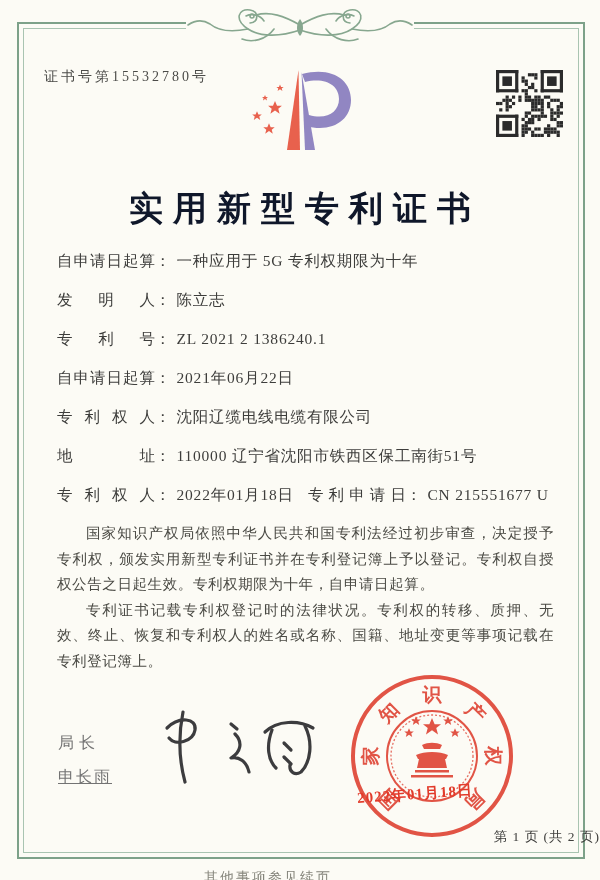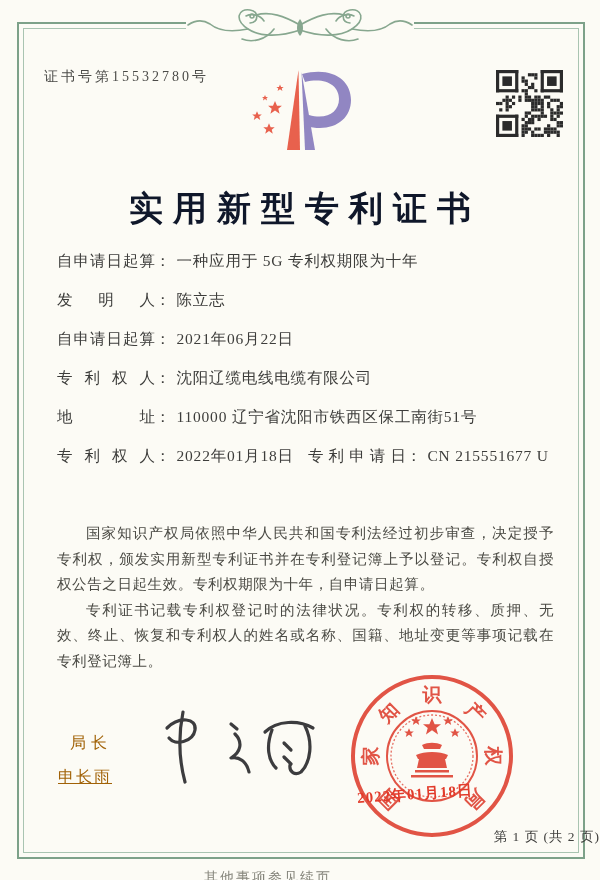--- a/index.html
+++ b/index.html
@@ -23,21 +23,21 @@
   .fields{position:absolute;left:57px;top:250px;right:40px;}
   .row{line-height:22px;margin-bottom:17px;font-size:15.5px;color:#3d3d3b;white-space:nowrap;}
   .label{display:inline-block;width:98px;text-align:justify;text-align-last:justify;vertical-align:top;}
   .colon{display:inline-block;margin-right:6px;}
   .value{letter-spacing:0.8px;}
   .grant-left{display:inline-block;width:247px;}
 
   .paragraphs{position:absolute;left:57px;right:46px;top:521px;}
   .paragraphs p{margin:0;font-size:14.5px;line-height:25.5px;text-indent:2em;color:#4a4a44;letter-spacing:0.6px;text-align:justify;font-family:Liberation Serif, serif;}
 
-  .officer{position:absolute;left:58px;top:733px;font-size:16px;color:#a16207;text-align:right;}
+  .officer{position:absolute;left:58px;top:733px;font-size:16px;color:#737373;}
   .officer-title{letter-spacing:5px;margin-bottom:13px;}
   .officer-name{letter-spacing:2px;text-decoration:underline;}
 
   .signature{position:absolute;left:145px;top:698px;width:185px;height:100px;}
 
   .seal-wrap{position:absolute;left:347px;top:671px;width:175px;height:175px;}
   .seal-svg{position:absolute;left:0;top:0;width:170px;height:170px;opacity:0.92;}
   .seal-char{font-size:19px;font-weight:700;fill:#df4637;font-family:"Liberation Serif",serif;}
   .seal-date{position:absolute;left:10px;top:114px;transform:rotate(-4deg);
              font-size:15px;font-weight:700;color:#e23b2b;letter-spacing:1px;white-space:nowrap;}
@@ -226,20 +226,23 @@
   <h1 class="title">实用新型专利证书</h1>
 
   <div class="fields">
     <div class="row">
       <span class="label">自申请日起算</span><span class="colon">：</span><span class="value">一种应用于 5G 专利权期限为十年</span>
     </div>
     <div class="row">
       <span class="label">发明人</span><span class="colon">：</span><span class="value">陈立志</span>
     </div>
     <div class="row">
+      <span class="label">专利号</span><span class="colon">：</span><span class="value">ZL 2021 2 1386240.1</span>
+    </div>
+    <div class="row">
       <span class="label">自申请日起算</span><span class="colon">：</span><span class="value">2021年06月22日</span>
     </div>
     <div class="row">
       <span class="label">专利权人</span><span class="colon">：</span><span class="value">沈阳辽缆电线电缆有限公司</span>
     </div>
     <div class="row">
       <span class="label">地址</span><span class="colon">：</span><span class="value">110000 辽宁省沈阳市铁西区保工南街51号</span>
     </div>
     <div class="row">
       <span class="grant-left">

